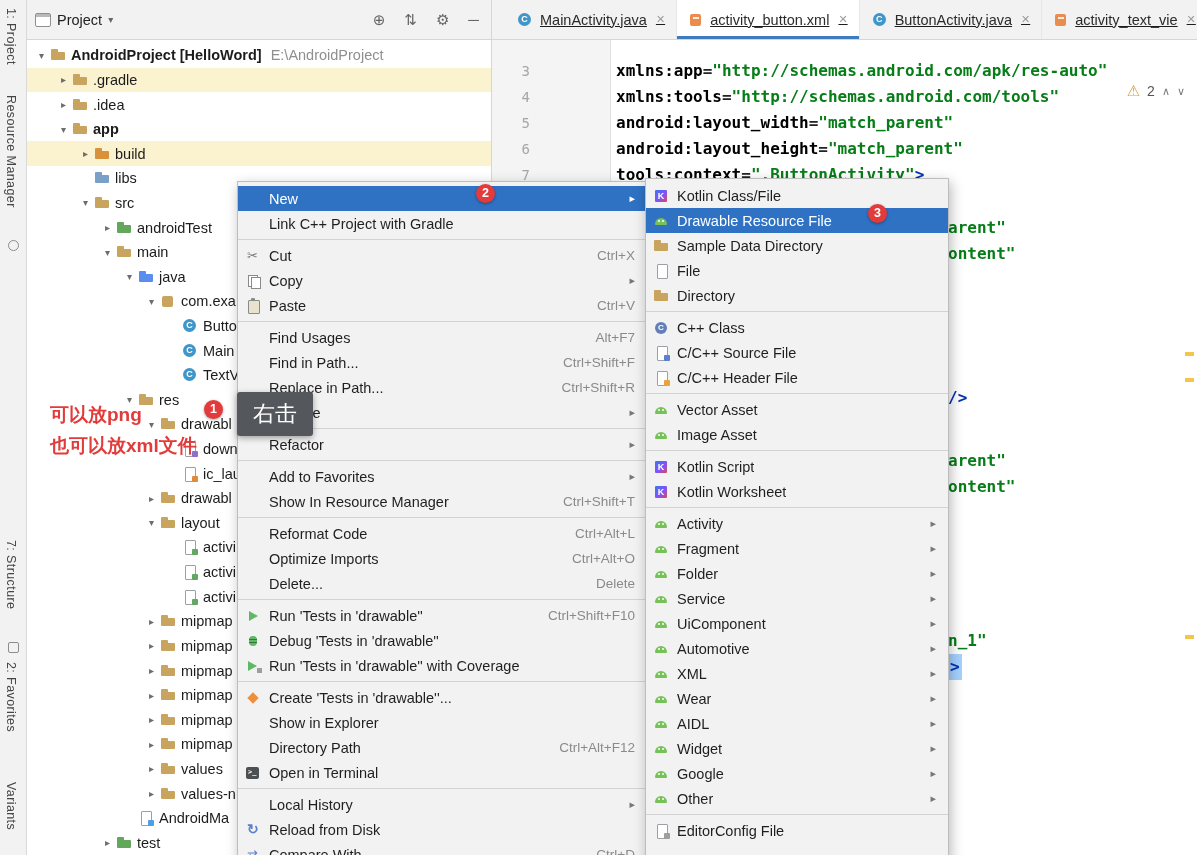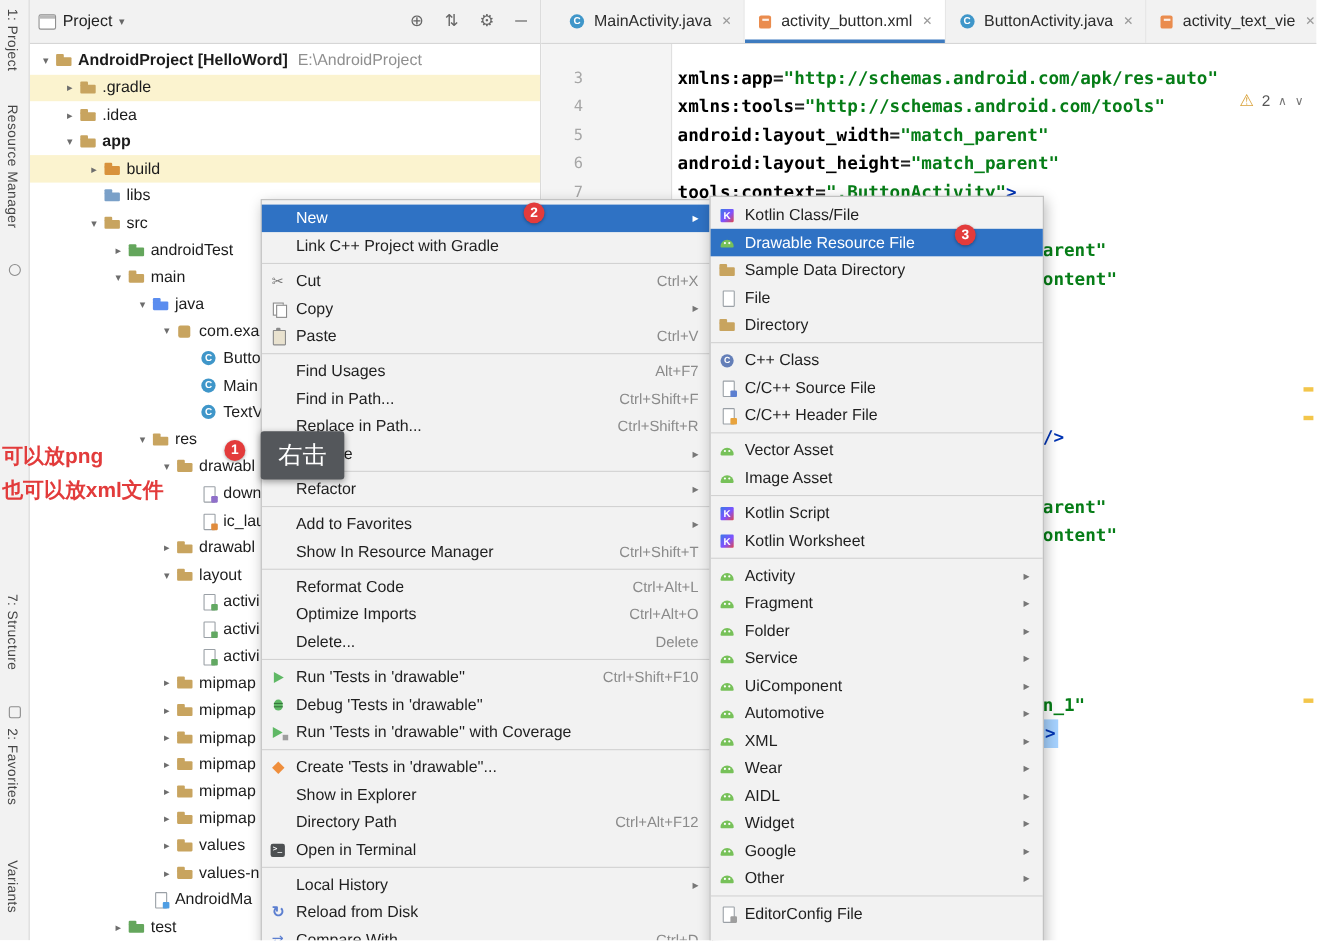--- a/index.html
+++ b/index.html
@@ -49,21 +49,21 @@
   .file::before{content:"";position:absolute;left:3px;top:1px;width:9px;height:13px;background:#fff;
                 border:1px solid #9aa0a6;border-radius:1px;}
   .f-img::after{content:"";position:absolute;right:1px;bottom:0;width:6px;height:6px;background:#8f6fc9;border-radius:1px;}
   .f-xml::after{content:"";position:absolute;right:1px;bottom:0;width:6px;height:6px;background:#e08b3c;border-radius:1px;}
   .f-layout::after{content:"";position:absolute;right:1px;bottom:0;width:6px;height:6px;background:#62a862;border-radius:1px;}
   .f-manifest::after{content:"";position:absolute;right:1px;bottom:0;width:6px;height:6px;background:#4f9ee3;border-radius:1px;}
 
   
   .editor-area{position:absolute;left:492px;top:0;right:0;height:855px;z-index:1;}
   .tabbar{position:absolute;left:0;top:0;right:0;height:39px;background:#f2f2f2;
-          border-bottom:1px solid #d6d6d6;display:flex;align-items:stretch;padding-left:13px;overflow:hidden;}
+          border-bottom:1px solid #d6d6d6;display:flex;align-items:stretch;padding-left:13px;overflow:hidden;text-decoration:underline;}
   .tab{display:flex;align-items:center;gap:6px;padding:0 11px;font-size:14.5px;color:#2b2b2b;
        position:relative;flex:none;border-right:1px solid #e6e6e6;}
   .tab.sel{background:#fff;box-shadow:inset 0 -3px 0 #3e7bbf;}
   .tab-close{color:#9b9b9b;font-size:11px;margin-left:3px;}
   .i-layout-tab{width:16px;height:16px;position:relative;display:inline-block;flex:none;}
   .i-layout-tab::before{content:"";position:absolute;left:2px;top:2px;width:11px;height:12px;background:#ea8c4e;border-radius:2px;}
   .i-layout-tab::after{content:"";position:absolute;left:4.5px;top:5px;width:6px;height:2px;background:#fff;opacity:.85;}
 
   .editor{position:absolute;left:0;top:40px;right:0;bottom:0;background:#fff;
           font-family:"DejaVu Sans Mono","Liberation Mono",monospace;font-weight:bold;font-size:16px;}
@@ -125,21 +125,21 @@
   .i-scratch::after{content:"";position:absolute;right:1px;bottom:0;width:6px;height:6px;background:#6fb34f;border-radius:1px;}
   .i-cpp-source::after{content:"";position:absolute;right:1px;bottom:0;width:6px;height:6px;background:#5c7fd0;border-radius:1px;}
   .i-cpp-header::after{content:"";position:absolute;right:1px;bottom:0;width:6px;height:6px;background:#e8a33d;border-radius:1px;}
   .i-editorconfig::after{content:"";position:absolute;right:1px;bottom:0;width:6px;height:6px;background:#9e9e9e;border-radius:1px;}
   .i-cpp-class::before{content:"C";position:absolute;left:2px;top:2px;width:12px;height:12px;background:#647fb8;border-radius:50%;
                        color:#fff;font:bold 8px/12px "Liberation Sans",sans-serif;text-align:center;}
 
   
   .tooltip{position:absolute;left:237px;top:392px;z-index:55;background:#54575b;color:#fff;
            font-size:22px;padding:7px 16px;border-radius:3px;box-shadow:0 2px 6px rgba(0,0,0,.35);}
-  .note{position:absolute;color:#e23b3b;font-size:19px;font-weight:bold;z-index:60;white-space:nowrap;}
+  .note{position:absolute;color:#e23b3b;font-size:19px;font-weight:bold;z-index:60;white-space:nowrap;margin-left:48px;}
   .n1{left:2px;top:402px;} .n2{left:2px;top:433px;}
   .badge{position:absolute;width:19px;height:19px;border-radius:50%;background:#e33b3b;color:#fff;
          font:bold 12.5px/19px "Liberation Sans",sans-serif;text-align:center;z-index:60;
          box-shadow:0 1px 3px rgba(0,0,0,.35);}
   .b1{left:204px;top:400px;} .b2{left:476px;top:184px;} .b3{left:868px;top:204px;}
 </style>
 </head>
 <body>
 
 <div id="app">

